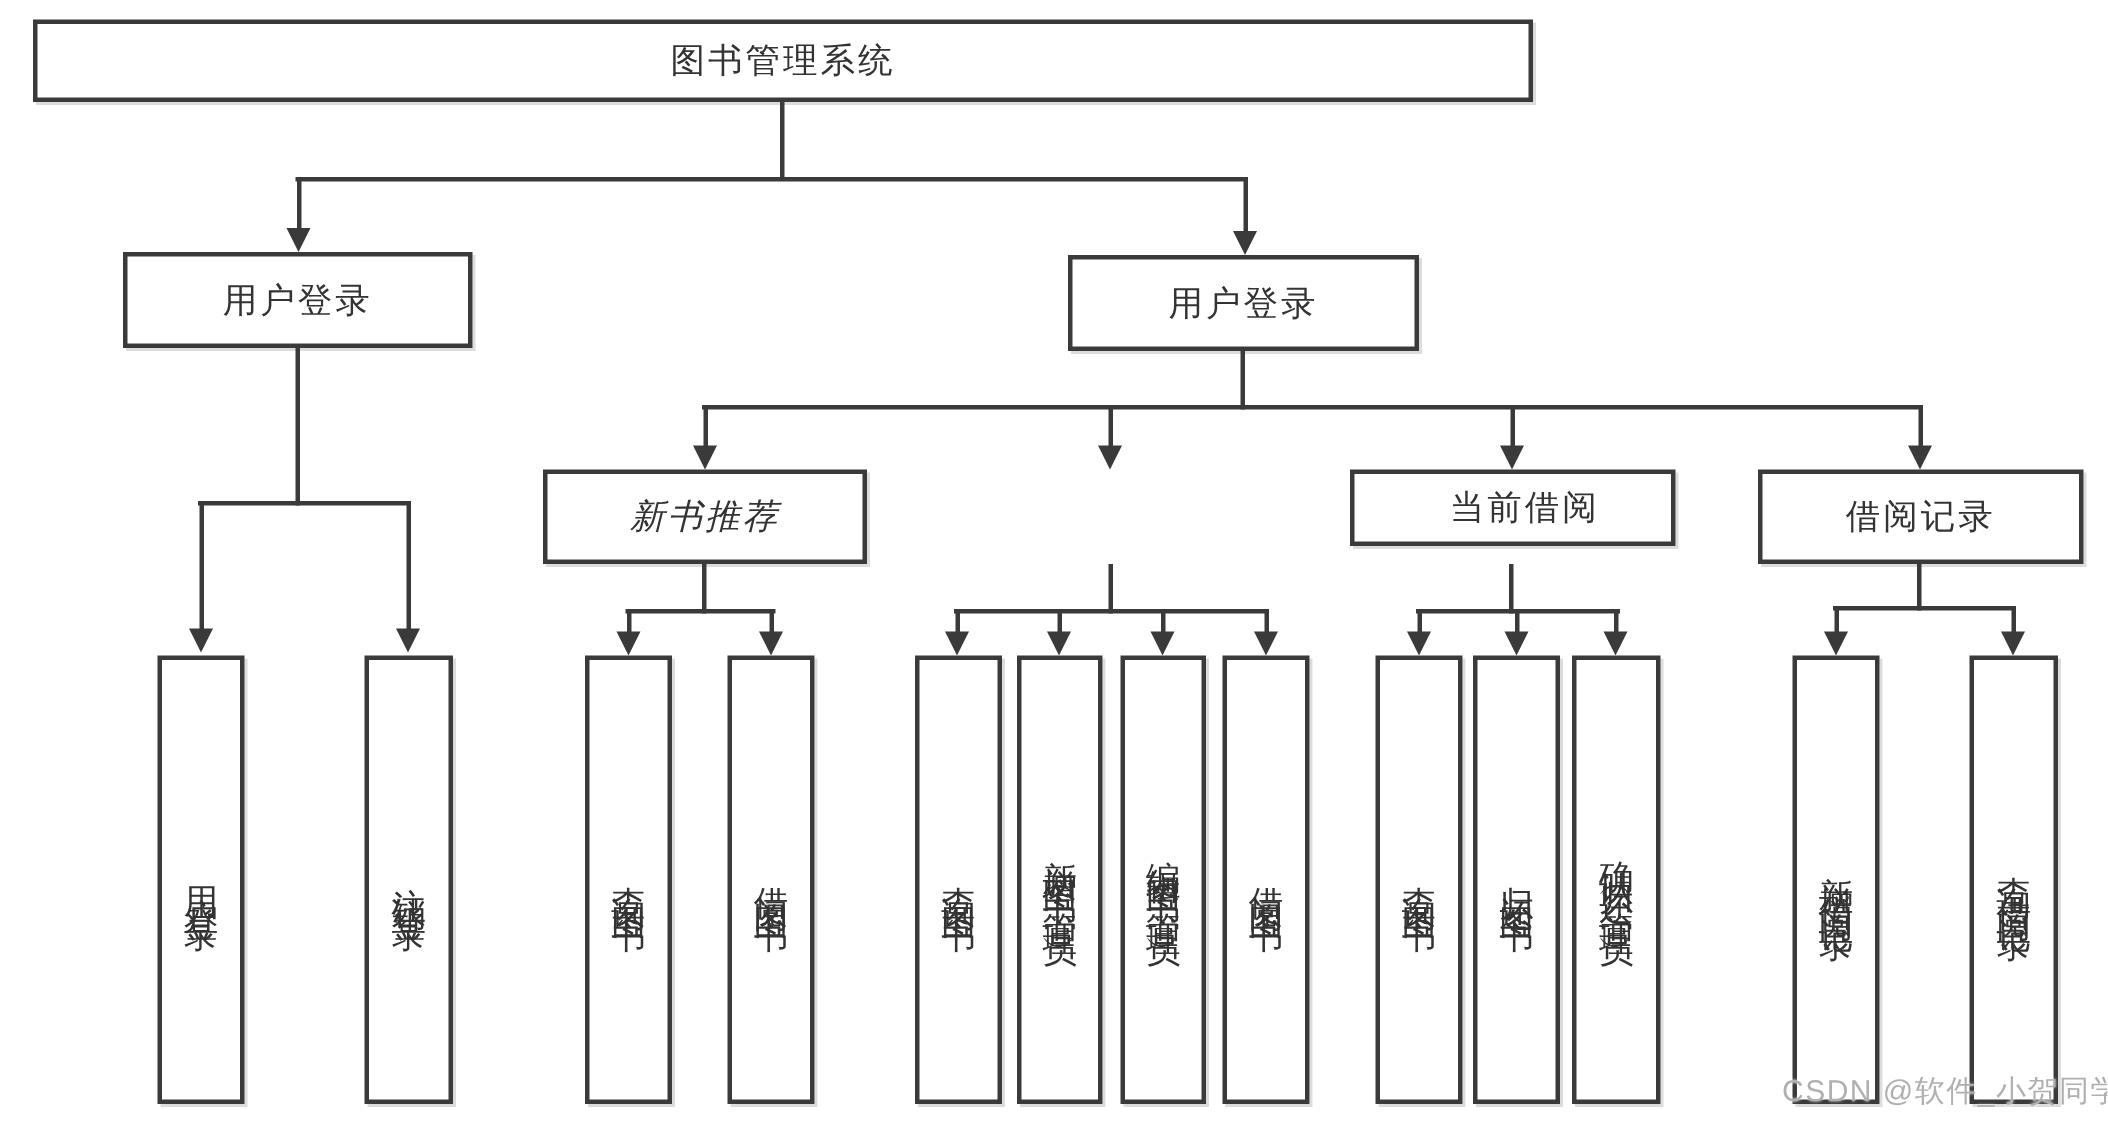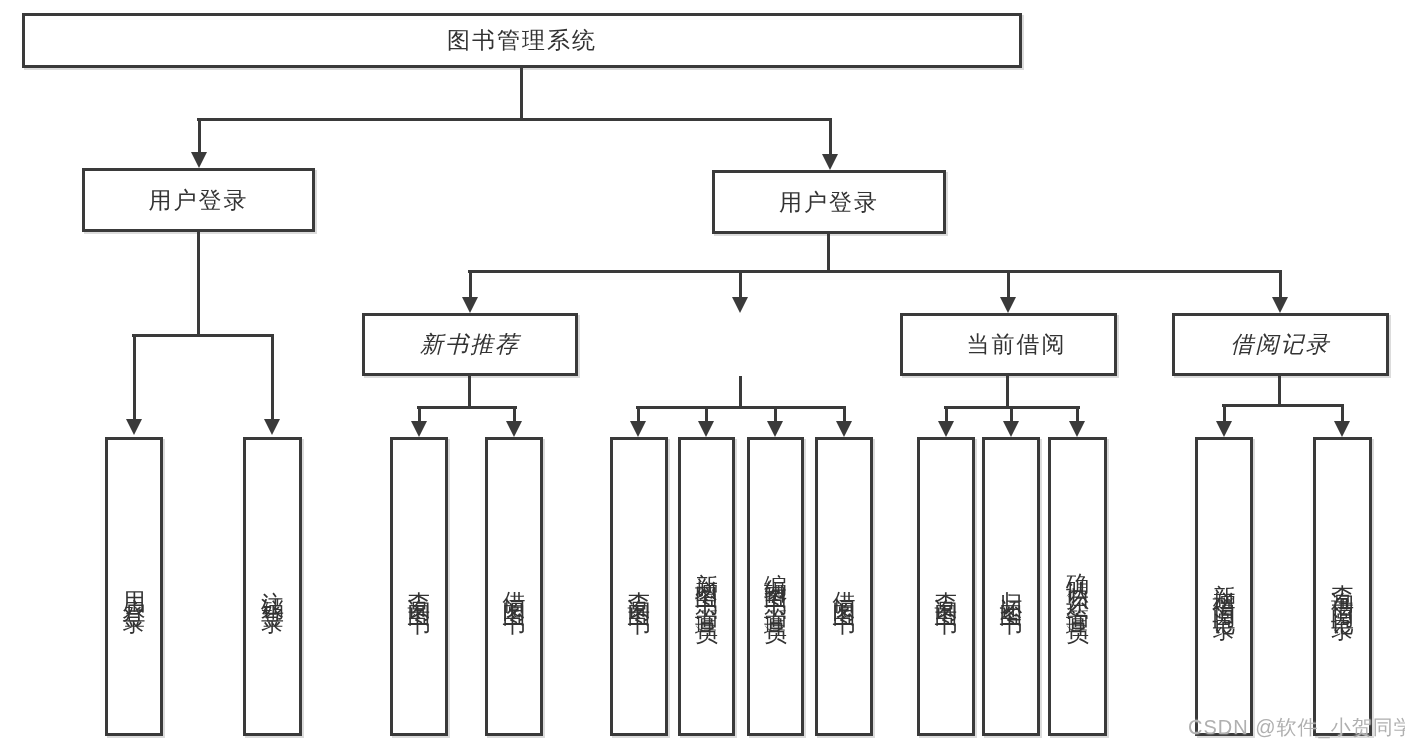--- a/index.html
+++ b/index.html
@@ -103,24 +103,24 @@
   <div class="vline" style="left:827px; top:234px; height:39px;"></div>
   <div class="hline" style="left:468px; top:270px; width:814px;"></div>
   <div class="arrow" style="left:462px; top:272px; height:41px;"></div>
   <div class="arrow" style="left:732px; top:272px; height:41px;"></div>
   <div class="arrow" style="left:1000px; top:272px; height:41px;"></div>
   <div class="arrow" style="left:1272px; top:272px; height:41px;"></div>
 
   <div class="node" style="left:362px; top:313px; width:216px; height:63px;font-style:italic;">
     <span class="h-label">新书推荐</span>
   </div>
-  <div class="node" style="left:900px; top:313px; width:217px; height:63px;padding-left:16px;">
+  <div class="node" style="left:900px; top:313px; width:217px; height:51px;padding-left:16px;">
     <span class="h-label">当前借阅</span>
   </div>
-  <div class="node" style="left:1172px; top:313px; width:217px; height:63px;font-style:italic;">
+  <div class="node" style="left:1172px; top:313px; width:217px; height:63px;">
     <span class="h-label">借阅记录</span>
   </div>
 
   <div class="vline" style="left:468px; top:376px; height:33px;"></div>
   <div class="hline" style="left:417px; top:406px; width:100px;"></div>
   <div class="arrow" style="left:411px; top:408px; height:29px;"></div>
   <div class="arrow" style="left:506px; top:408px; height:29px;"></div>
 
   <div class="node v-node" style="left:390px; top:437px; width:58px; height:299px;">
     <span>查询图书</span>

